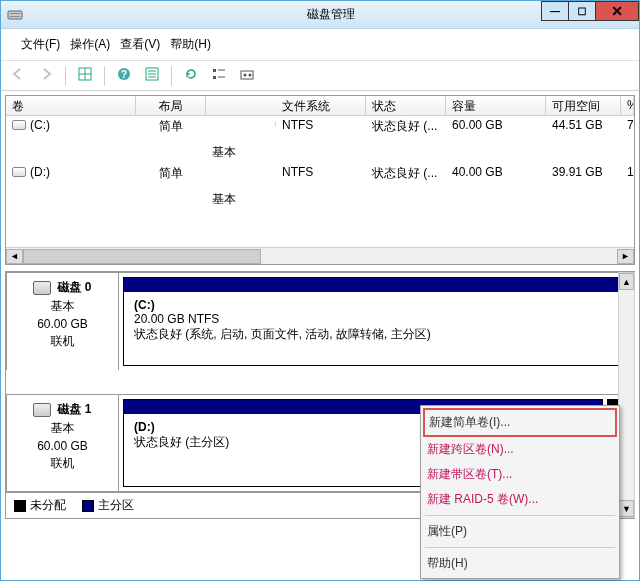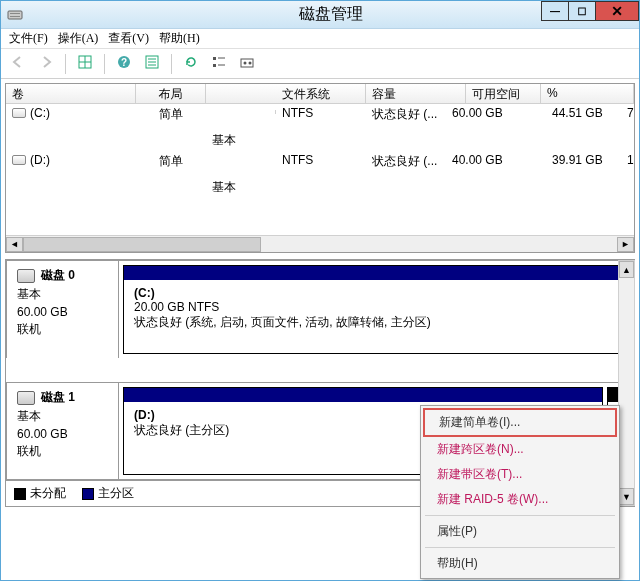--- a/index.html
+++ b/index.html
@@ -22,43 +22,42 @@
     position: relative;
     border-bottom: 1px solid #b8d4e8;
   }
   .titlebar .icon {
     width: 16px; height: 16px; margin-left: 6px;
   }
   .titlebar .title {
     flex: 1;
     text-align: center;
     color: #000;
-    font-size: 16px;
+    font-size: 12px;
   }
   .winbtns { display: flex; height: 20px; position:absolute; right:0; top:0;}
   .winbtn {
     width: 28px; height: 20px;
     display:flex;align-items:center;justify-content:center;
     border:1px solid #333; margin-left:-1px;
     background:#cde5f5;
     font-family: Arial;
     font-weight:bold;
   }
   .winbtn.close { background:#d9534f; color:#000; width:44px;}
   .winbtn.close span{font-size:14px;}
   .winbtn.min span, .winbtn.max span{font-size:10px;}
 
   
   .menubar {
-    height: 20px;
+    height: 32px;
     display:flex; align-items:center;
-    padding: 0 8px;
+    padding: 0 20px;
     gap: 10px;
     border-bottom: 1px solid #e0e0e0;
-    font-family: Liberation Serif, serif;
   }
   .menubar span { color:#000; cursor:default; }
 
   
   .toolbar {
     height: 30px;
     display:flex; align-items:center;
     padding: 0 6px;
     gap: 6px;
     border-bottom:1px solid #d0d0d0;
@@ -125,21 +124,21 @@
 
   
   .disk-panel{margin-top:6px;}
   .disk-rows{max-height:245px;}
   .disk-row{
     display:flex;border:1px solid #999;border-bottom:none;height:98px;
   }
   .disk-row:last-child{border-bottom:1px solid #999;margin-top:24px;}
   .disk-label{
     width:112px;padding:6px 10px;border-right:1px solid #999;
-    display:flex;flex-direction:column;gap:2px;
+    display:flex;flex-direction:column;gap:2px;align-items:center;
   }
   .disk-label .hdr{display:flex;align-items:center;gap:6px;font-weight:bold;}
   .disk-hdd-icon{width:18px;height:14px;border:1px solid #666;background:linear-gradient(#eee,#ccc);border-radius:2px;}
   .disk-content{flex:1;display:flex;padding:4px;gap:4px;}
   .part{
     border:1px solid #000;flex:1;display:flex;flex-direction:column;
   }
   .part .bar{height:14px;background:#000080;}
   .part.unalloc .bar{background:#000;}
   .part .body{padding:6px 10px;flex:1;}
@@ -158,21 +157,21 @@
   
   .ctxmenu{
     position:absolute;
     left:420px;top:405px;width:200px;
     background:#f4f4f4;border:1px solid #a0a0a0;
     box-shadow:2px 2px 4px rgba(0,0,0,.3);
     padding:2px;
     z-index:10;
   }
   .ctxitem{
-    padding:4px 14px;color:#333;
+    padding:4px 4px;color:#333;
   }
   .ctxitem.disabled{color:#be185d;}
   .ctxsep{height:1px;background:#d0d0d0;margin:3px 2px;}
   .ctx-highlight{
     border:2px solid #d9534f;
   }
 
   
   .disk-panel-wrap{position:relative;}
   .vscroll{
@@ -274,20 +273,21 @@
 </div>
 
 <div class="content">
 
   <div class="panel vol-table-wrap">
     <div class="vol-head">
       <div class="cell c-vol">卷</div>
       <div class="cell c-layout">布局</div>
       <div class="cell c-type">类型</div>
       <div class="cell c-fs">文件系统</div>
+      <div class="cell c-status">状态</div>
       <div class="cell c-cap">容量</div>
       <div class="cell c-free">可用空间</div>
       <div class="cell c-pct">%</div>
     </div>
     <div class="vol-body" id="vol-body">
         <div class="vol-row">
           <div class="cell c-vol"><span class="disk-icon-small"></span><span>(C:)</span></div>
           <div class="cell c-layout">简单</div>
           <div class="cell c-type">基本</div>
           <div class="cell c-fs">NTFS</div>

